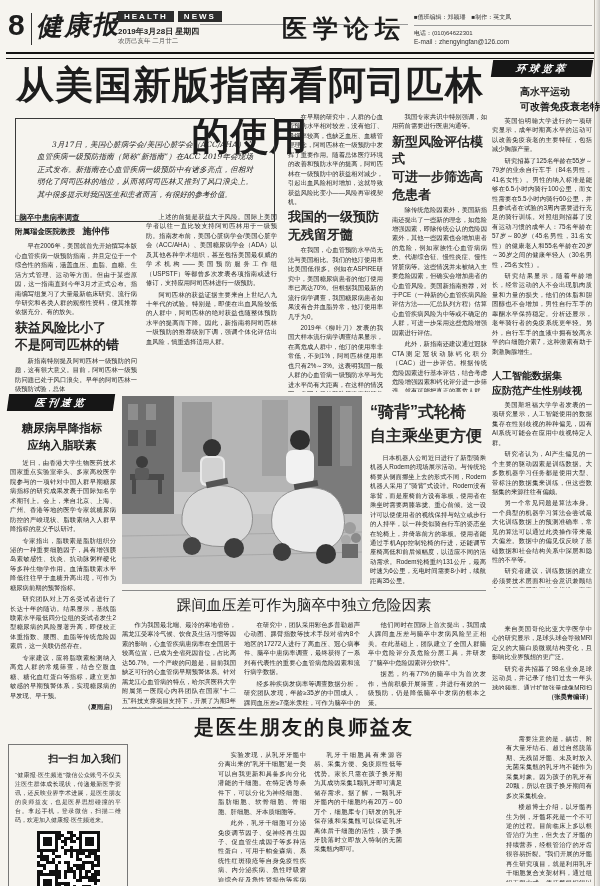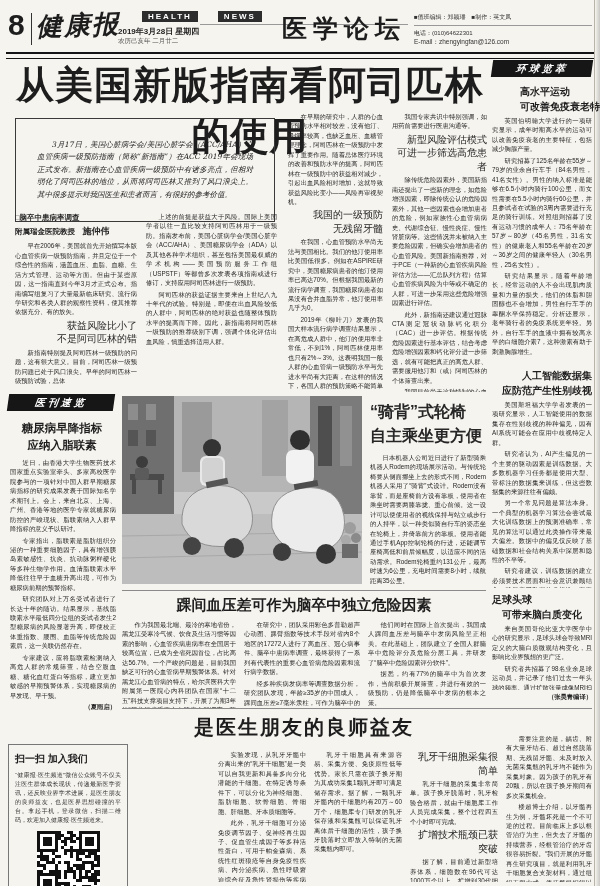--- a/index.html
+++ b/index.html
@@ -6,70 +6,70 @@
   #paper{position:relative;width:600px;height:886px;margin:0 auto;background:#f6f4ef;
     font-family:"Liberation Sans","DejaVu Sans",sans-serif;color:#1d1d1d;overflow:hidden;}
   #paper:after{content:"";position:absolute;right:0;top:0;width:5px;height:100%;
     background:linear-gradient(to right,rgba(0,0,0,0),rgba(0,0,0,.18));pointer-events:none;}
   .abs{position:absolute;}
   
   .pgnum{left:8px;top:8px;font-size:30px;font-weight:900;}
   .hdr-vline{left:31px;top:13px;width:1px;height:32px;background:#333;}
   .masthead{left:36px;top:8px;font-family:"DejaVu Serif","Liberation Serif",serif;
     font-style:italic;font-weight:bold;font-size:26px;letter-spacing:2px;transform:rotate(-2deg);}
-  .hn-tags{left:118px;top:11px;display:flex;gap:20px;padding-left:24px;}
+  .hn-tags{left:118px;top:11px;display:flex;gap:4px;}
   .hn-tag{background:#2d2d2d;color:#fff;font-size:8px;font-weight:bold;
     letter-spacing:2px;padding:1px 6px;}
   .hdr-date{left:118px;top:26px;font-size:8px;font-weight:bold;}
   .hdr-lunar{left:118px;top:37px;font-size:6.5px;color:#555;}
   .hdr-line{left:200px;top:24px;width:208px;height:1px;background:#999;}
   .section-title{left:282px;top:12px;width:124px;font-size:25px;font-weight:900;
     letter-spacing:6px;text-align:center;}
   .hdr-right{left:414px;top:13px;width:178px;font-size:6px;color:#333;}
   .hdr-right .r1{border-bottom:1px solid #999;padding-bottom:3px;margin-bottom:3px;}
   .hdr-right .r2{font-size:6px;}
   .hdr-right .r3{font-size:6.5px;}
   .hdr-rule{left:6px;top:52px;width:588px;height:4px;
     border-top:2px solid #141414;border-bottom:1px solid #141414;}
   
   .col{position:absolute;overflow:hidden;font-size:6.3px;line-height:1.5;
     text-align:justify;color:#262626;}
   .col p{margin:0 0 2px;text-indent:2em;}
-  .subhd{font-weight:normal;font-size:10px;text-align:right;line-height:1.35;
+  .subhd{font-weight:bold;font-size:13px;text-align:left;line-height:1.35;
     margin:4px 0;text-indent:0 !important;}
   .credit{text-align:right;font-weight:bold;text-indent:0 !important;}
   
   .main-headline{left:12px;top:60px;width:476px;font-size:38px;font-weight:900;
     text-align:center;letter-spacing:1px;}
   .intro-box{left:15px;top:118px;width:240px;height:86px;border:1px solid #3a3a3a;
     padding:8px 9px;font-family:"DejaVu Serif","Liberation Serif",serif;font-style:italic;
     font-size:7.5px;line-height:1.65;text-align:justify;overflow:hidden;}
   .intro-box p{margin:12px;text-indent:2em;}
   .byline{font-size:7.5px;font-weight:bold;line-height:1.6;text-indent:0 !important;margin-bottom:3px;}
   .byline .bn{font-size:9px;}
   
   .ribbon{background:#161616;color:#fff;font-weight:bold;font-style:italic;
     font-size:10px;letter-spacing:3px;text-align:center;line-height:17px;
     transform:skewX(-8deg);}
   
   .sb-head{font-size:11.5px;font-weight:900;text-align:center;line-height:1.45;}
   .join-box{border:1px solid #777;padding:5px 6px;overflow:hidden;}
-  .join-head{font-size:10px;font-weight:900;text-align:left;margin:2px 0 5px;}
+  .join-head{font-size:10px;font-weight:900;text-align:right;margin:2px 0 5px;}
   .join-body{font-size:6px;line-height:1.5;text-align:justify;color:#333;}
   .qr{width:63px;height:63px;margin:6px auto 0;display:grid;
     grid-template-columns:repeat(21,1fr);grid-template-rows:repeat(21,1fr);background:#fff;}
   .qr div{width:100%;height:100%;}
   .qr .on{background:#111;}
   
   .photo{left:122px;top:396px;width:240px;height:188px;background:#cfcfcf;overflow:hidden;}
   .photo svg{display:block;}
   .wc-head{font-size:16px;font-weight:900;text-align:left;line-height:1.5;}
   
   .hrule{background:#8a8a8a;height:1px;}
-  .ankle-headline{left:122px;top:596px;width:364px;font-size:15px;font-weight:700;text-align:center;}
+  .ankle-headline{left:122px;top:596px;width:364px;font-size:15px;font-weight:400;text-align:center;}
   .tooth-headline{left:122px;top:714px;width:364px;font-size:20px;font-weight:900;
     text-align:center;letter-spacing:2px;}
   .g-head{font-size:10px;font-weight:900;line-height:1.5;}
   .edge{left:594px;top:0;width:1px;height:886px;background:#b9b4aa;}
 </style>
 </head>
 <body>
 
 <div id="paper">
 
@@ -613,55 +613,46 @@
   <div class="abs hrule" style="left:122px;top:708px;width:470px;"></div>
   <div class="abs tooth-headline">是医生朋友的良师益友</div>
 
   <div class="col" style="left:218px;top:750px;width:88px;height:132px;">
     <p>实验发现，从乳牙牙髓中分离出来的“乳牙干细胞”是一类可以自我更新和具备多向分化潜能的干细胞。在特定诱导条件下，可以分化为神经细胞、脂肪细胞、软骨细胞、骨细胞、肝细胞、牙本质细胞等。</p>
     <p>此外，乳牙干细胞可分泌免疫调节因子、促神经再生因子、促血管生成因子等多种活性蛋白，可用于帕金森病、系统性红斑狼疮等自身免疫性疾病、内分泌疾病、急性呼吸窘迫综合征及急性肾损伤等疾病的治疗研究。</p>
   </div>
   <div class="col" style="left:314px;top:750px;width:88px;height:132px;">
     <p>乳牙干细胞具有来源容易、采集方便、免疫原性低等优势。家长只需在孩子换牙期为其成功采集1颗乳牙即可满足储存需求。据了解，一颗乳牙牙髓内的干细胞约有20万～60万个，细胞库专门研发的乳牙保存液和采集瓶可以保证乳牙离体后干细胞的活性，孩子换牙脱落时立即放入特制的无菌采集瓶内即可。</p>
   </div>
-  <div class="col" style="left:410px;top:750px;width:88px;height:132px;">
-    <p class="subhd">乳牙干细胞采集很简单</p>
-    <p>乳牙干细胞的采集非常简单。孩子换牙脱落时，乳牙检验合格后，就由干细胞库工作人员完成采集，整个过程四五个小时即可完成。</p>
-    <p class="subhd">扩增技术瓶颈已获突破</p>
-    <p>据了解，目前通过新型培养体系，细胞数在96代可达1000万个以上，扩增到30代细胞数可达数千亿，扩增技术瓶颈已获突破。</p>
-  </div>
   <div class="col" style="left:506px;top:734px;width:86px;height:148px;">
     <p>需要注意的是，龋齿、附有大量牙结石、超过自然脱落期、无残留牙髓、未及时放入无菌采集瓶的乳牙均不能作为采集对象。因为孩子的乳牙有20颗，所以在孩子换牙期间有多次采集机会。</p>
     <p>楼超博士介绍，以牙髓再生为例，牙髓坏死是一个不可逆的过程。目前临床上多以根管治疗为主，但失去了牙髓的持续营养，经根管治疗的牙齿很容易折裂。“我们开展的牙髓再生研究项目，就是利用乳牙干细胞复合支架材料，通过组织工程方式，使牙髓组织得以再生，并形成新的牙本质，从而延长牙齿的使用寿命。”</p>
   </div>
 
   <div class="abs ribbon" style="left:492px;top:60px;width:100px;">环球览萃</div>
 
   <div class="abs g-head" style="left:492px;top:84px;width:100px;margin-left:28px;">
     <span>高水平运动</span><br><span>可改善免疫衰老特征</span>
   </div>
   <div class="col" style="left:492px;top:116px;width:100px;height:248px;">
     <p>英国伯明翰大学进行的一项研究显示，成年时期高水平的运动可以改善免疫衰老的主要特征，包括减少胸腺产量。</p>
     <p>研究招募了125名年龄在55岁～79岁的业余自行车手（84名男性，41名女性）。男性的纳入标准是能够在6.5小时内骑行100公里，而女性需要在5.5小时内骑行60公里，并且参试者在试验的3周内需要进行充足的骑行训练。对照组则招募了没有运动习惯的成年人：75名年龄在57岁～80岁（45名男性，31名女性）的健康老人和55名年龄在20岁～36岁之间的健康年轻人（30名男性，25名女性）。</p>
     <p>研究结果显示，随着年龄增长，经常运动的人不会出现肌肉质量和力量的损失，他们的体脂和胆固醇也不会增加，男性自行车手的睾酮水平保持稳定。分析还显示，老年骑行者的免疫系统更年轻。另外，自行车手的血液中拥有较高水平的白细胞介素7，这种激素有助于刺激胸腺增生。</p>
   </div>
 
-  <div class="abs g-head" style="left:492px;top:368px;width:100px;text-align:right;">
+  <div class="abs g-head" style="left:492px;top:368px;width:100px;">
     <span>人工智能数据集</span><br><span>应防范产生性别歧视</span>
   </div>
   <div class="col" style="left:492px;top:400px;width:100px;height:188px;">
     <p>美国斯坦福大学学者发表的一项研究显示，人工智能使用的数据集存在性别歧视的种种偏见，因有AI系统可能会在应用中歧视特定人群。</p>
     <p>研究者认为，AI产生偏见的一个主要的驱动因素是训练数据。大多数机器学习任务都是使用大型、带标注的数据集来训练，但这些数据集的来源往往有偏颇。</p>
     <p>另一个常见问题是算法本身。一个典型的机器学习算法会尝试最大化训练数据上的预测准确率，常见的算法可以通过此类操作带来最大偏差。数据中的偏见仅反映了基础数据和社会结构关系中深层和隐性的不平等。</p>
     <p>研究者建议，训练数据的建立必须要技术层面和社会意识兼顾结合，确保底层数据的多样性，而不是让数据集单纯代表特定的群体。</p>
   </div>
 
-  <div class="abs g-head" style="left:492px;top:592px;width:100px;">
-    <span>足球头球</span><br><span style="padding-left:10px;">可带来脑白质变化</span>
-  </div>
   <div class="col" style="left:492px;top:624px;width:100px;height:66px;">
     <p>来自美国哥伦比亚大学医学中心的研究显示，足球头球会导致MRI定义的大脑白质微观结构变化，且影响比业界预想的更广泛。</p>
     <p>研究者共招募了98名业余足球运动员，并记录了他们过去一年头球的频率。通过扩散张量成像MRI扫描观察发现，女性中有8个脑区出现白质微观结构变化，在男性中只有3个区域有这种情况。总体来说，这些白质变化对女性大脑的影响是男性的5倍。</p>
   </div>
   <div class="col credit" style="left:492px;top:692px;width:100px;height:12px;font-weight:bold;">（张昊青编译）</div>
 
   <div class="abs edge"></div>
 </div>
 
 </body></html>

